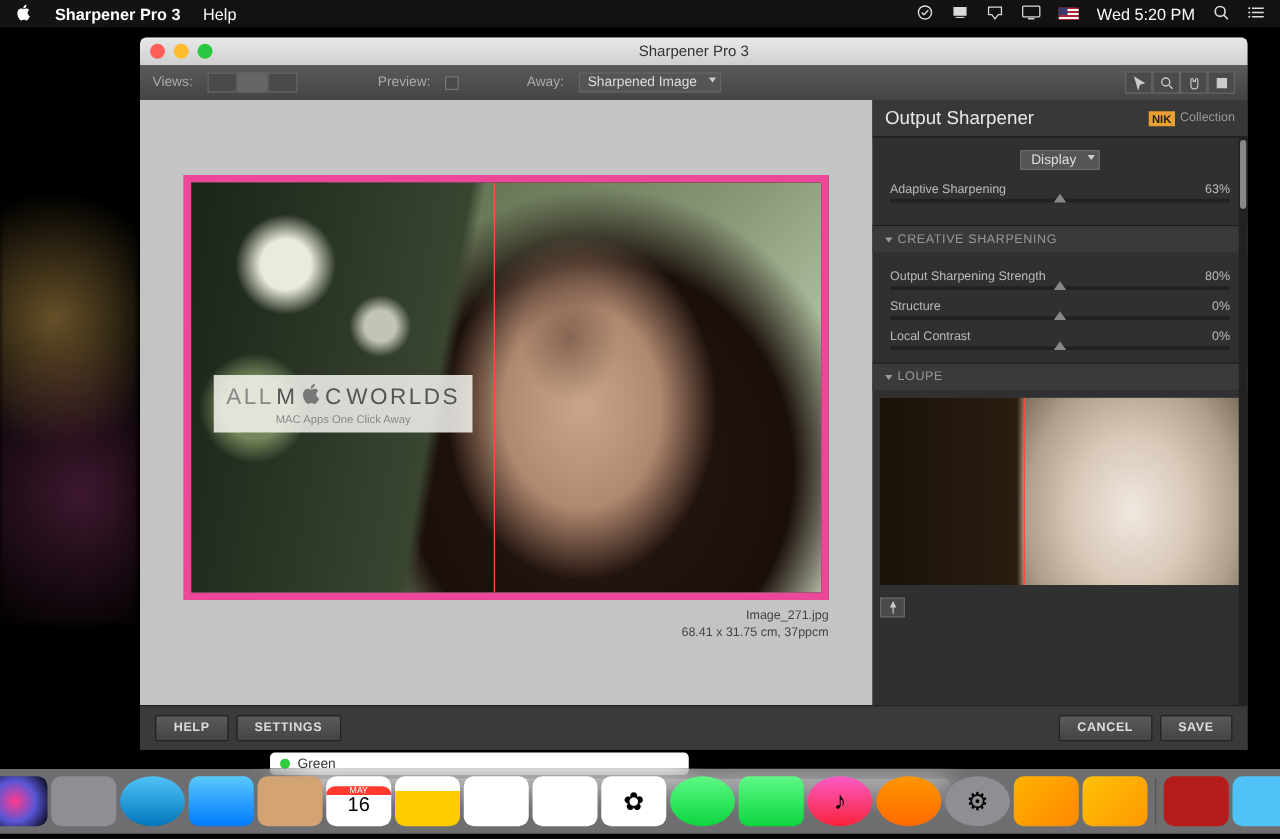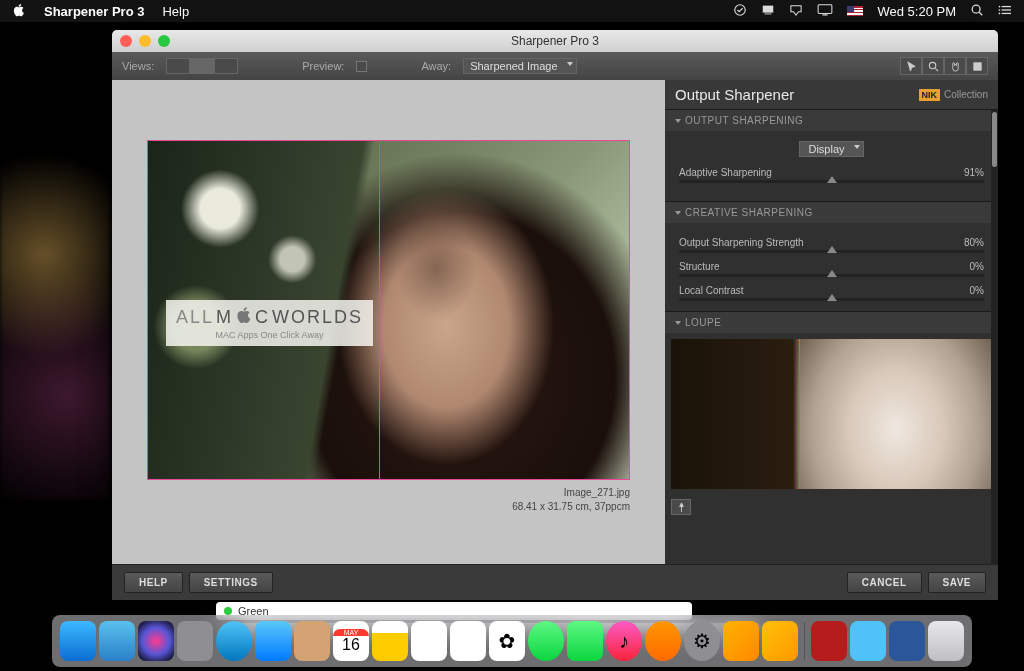--- a/index.html
+++ b/index.html
@@ -32,41 +32,41 @@
     .select-mode{ background:#555; border:1px solid #666; color:#ddd; font-size:11px; padding:1px 18px 1px 6px; position:relative; }
     .mode-arrow{ position:absolute; right:3px; top:3px; border-left:3px solid transparent; border-right:3px solid transparent; border-top:4px solid #ccc;}
     .tool-group{ margin-left:auto; display:flex; gap:0; }
     .tool-btn{ width:22px; height:18px; border:1px solid #666; background:#4a4a4a; display:flex; align-items:center; justify-content:center; }
     .tool-btn svg{ width:11px; height:11px; fill:#ccc; stroke:#ccc;}
     
     .body-row{ flex:1; display:flex; min-height:0; }
     
     
     .canvas-area{ flex:1; background:#c4c4c4; position:relative; padding:60px 35px 30px; display:flex; flex-direction:column; }
-    .image-box{ width:100%; height:340px; background:#333; position:relative; overflow:hidden; border:1px solid #ec4899;}
+    .image-box{ width:100%; height:340px; background:#333; position:relative; overflow:hidden; border:6px solid #ec4899;}
     .photo{ width:100%; height:100%; background:
       radial-gradient(circle at 15% 20%, rgba(255,255,240,0.9) 0 4%, transparent 8%),
       radial-gradient(circle at 30% 35%, rgba(255,255,240,0.7) 0 3%, transparent 6%),
       radial-gradient(circle at 10% 55%, rgba(200,220,150,0.5) 0 5%, transparent 9%),
       linear-gradient(100deg, #1a2518 0%, #2d3828 25%, #3a4530 40%, transparent 42%),
       radial-gradient(ellipse 180px 230px at 62% 55%, #c9a58a 0%, #b08870 35%, transparent 60%),
       radial-gradient(ellipse 280px 300px at 65% 70%, #2a1812 0%, #1a0f0a 55%, transparent 75%),
       linear-gradient(135deg, #4a5840 0%, #6a7858 30%, #8a9878 55%, #b8c8a8 80%, #d8e0c8 100%);
       position:relative; }
     .photo::after{ content:""; position:absolute; inset:0; background: radial-gradient(ellipse 40px 50px at 60% 38%, rgba(60,40,30,0.4) 0%, transparent 100%); }
     .divider-line{ position:absolute; top:0; bottom:0; left:48%; width:1px; background:#ff5030; z-index:2;}
     .watermark{ position:absolute; left:18px; top:47%; background:rgba(245,245,240,0.85); padding:6px 10px; display:flex; flex-direction:column; align-items:center; }
     .watermark-main{ font-size:18px; letter-spacing:2px; color:#555; display:flex; align-items:center; gap:2px;}
     .watermark-main .a{ color:#888;}
     .wm-apple svg{width:18px;height:18px;fill:#777;}
     .watermark-sub{ font-size:9px; color:#888; margin-top:1px;}
     .img-meta{ text-align:right; font-size:10px; color:#444; margin-top:6px; line-height:1.4; }
     
     
-    .panel{ width:333px; background:#303030; color:#ccc; font-size:11px; display:flex; flex-direction:column; }
+    .panel{ width:300px; background:#303030; color:#ccc; font-size:11px; display:flex; flex-direction:column; }
     .panel-head{ padding:6px 10px; display:flex; justify-content:space-between; align-items:center; background:#383838; }
     .panel-title{ font-size:15px; color:#e8e8e8; }
     .nik-badge{ display:flex; align-items:center; gap:4px; font-size:10px; color:#999;}
     .nik-box{ background:#e8a030; color:#222; padding:1px 3px; font-weight:bold; font-size:9px;}
     .preset-box{ background:#3a3a3a; margin:6px; padding:10px; }
     .preset-none{ color:#e8a030; font-weight:600; margin-bottom:4px;}
     .preset-add{ color:#aaa;}
     .section{ border-top:1px solid #1a1a1a; }
     .sec-head{ background:#3a3a3a; padding:5px 10px; font-size:10px; letter-spacing:0.5px; color:#999; display:flex; align-items:center; gap:4px;}
     .sec-head .tri{ width:0;height:0;border-left:3px solid transparent;border-right:3px solid transparent;border-top:4px solid #999;}
@@ -86,28 +86,28 @@
     .panel-scroll{ position:absolute; right:0; top:30px; bottom:0; width:7px; background:#222;}
     .panel-thumb{ position:absolute; left:1px; top:2px; width:5px; height:55px; background:#888; border-radius:3px;}
     
     
     .bottom-bar{ height:36px; background:#3a3a3a; border-top:1px solid #222; display:flex; align-items:center; padding:0 12px; gap:6px;}
     .btn{ background:linear-gradient(#5a5a5a,#444); border:1px solid #222; color:#ddd; font-size:10px; font-weight:600; padding:4px 14px; letter-spacing:0.5px; border-radius:2px;}
     .bottom-bar .spacer{flex:1;}
     
     
     .bg-nebula{ position:absolute; top:150px; left:0; width:110px; height:350px; background: radial-gradient(circle at 40% 30%, rgba(255,200,100,0.4) 0%, transparent 40%), radial-gradient(circle at 60% 70%, rgba(200,80,150,0.3) 0%, transparent 50%); filter:blur(2px); z-index:-1;}
-    .finder-tag{ position:absolute; top:602px; left:216px; width:476px; height:18px; background:#fff; border-radius:4px; display:flex; align-items:center; padding:0 8px; font-size:11px; color:#333; gap:6px;}
+    .finder-tag{ position:absolute; top:602px; left:216px; width:335px; height:18px; background:#fff; border-radius:4px; display:flex; align-items:center; padding:0 8px; font-size:11px; color:#333; gap:6px;}
     .tag-dot{width:8px;height:8px;border-radius:50%;background:#2ecc40;}
     .finder-scroll{ position:absolute; top:623px; left:240px; width:520px; height:10px; background:rgba(230,230,230,0.9); border-radius:5px;}
     .finder-scroll-thumb{ position:absolute; left:30px; top:1px; height:8px; width:300px; background:rgba(150,150,150,0.8); border-radius:4px;}
     
     
     .dock{ position:absolute; bottom:4px; left:50%; transform:translateX(-50%); height:52px; background:rgba(220,220,225,0.5); border-radius:8px; backdrop-filter:blur(10px); display:flex; align-items:center; padding:4px 8px; gap:3px;}
-    .dock-icon{ width:36px; height:40px; border-radius:8px; display:flex; align-items:center; justify-content:center; font-size:20px;}
+    .dock-icon{ width:52px; height:40px; border-radius:8px; display:flex; align-items:center; justify-content:center; font-size:20px;}
     .dock-sep{ width:1px; height:38px; background:rgba(0,0,0,0.25); margin:0 3px;}
     .di-finder{background:linear-gradient(#3db8ff,#0a6ed1);} 
     .di-app{background:linear-gradient(#5ac0ee,#2a80c8);}
     .di-siri{background:radial-gradient(circle,#ff3b8d,#5856d6,#000);}
     .di-lp{background:#8e8e93;}
     .di-safari{background:linear-gradient(#4fc3f7,#0277bd);border-radius:50%;}
     .di-mail{background:linear-gradient(#5ac8fa,#007aff);}
     .di-contacts{background:#d4a373;}
     .di-cal{background:#fff;display:flex;flex-direction:column;align-items:center;justify-content:center;}
     .di-cal .m{background:#ff3b30;color:#fff;font-size:7px;width:100%;text-align:center;border-radius:8px 8px 0 0;}
@@ -252,31 +252,27 @@
     <div class="panel" style="position:relative;">
       <div class="panel-head">
         <span class="panel-title">Output Sharpener</span>
         <span class="nik-badge">
           <span class="nik-box">NIK</span>
           <span>Collection</span>
         </span>
       </div>
 
       <div class="section">
-        <div class="sec-head">
-            <span class="tri"></span>
-            <span>OUTPUT SHARPENING</span>
-          </div>
         <div class="sec-body">
           <div class="dropdown-row">
             <div class="dropdown"><span>Display</span><span class="mode-arrow"></span></div>
           </div>
           <div class="slider-row">
               <span>Adaptive Sharpening</span>
-              <span>91%</span>
+              <span>63%</span>
             </div>
           <div class="slider-track">
               <span class="slider-handle" style="left:50%"></span>
             </div>
         </div>
       </div>
 
       <div class="section">
         <div class="sec-head">
             <span class="tri"></span>

